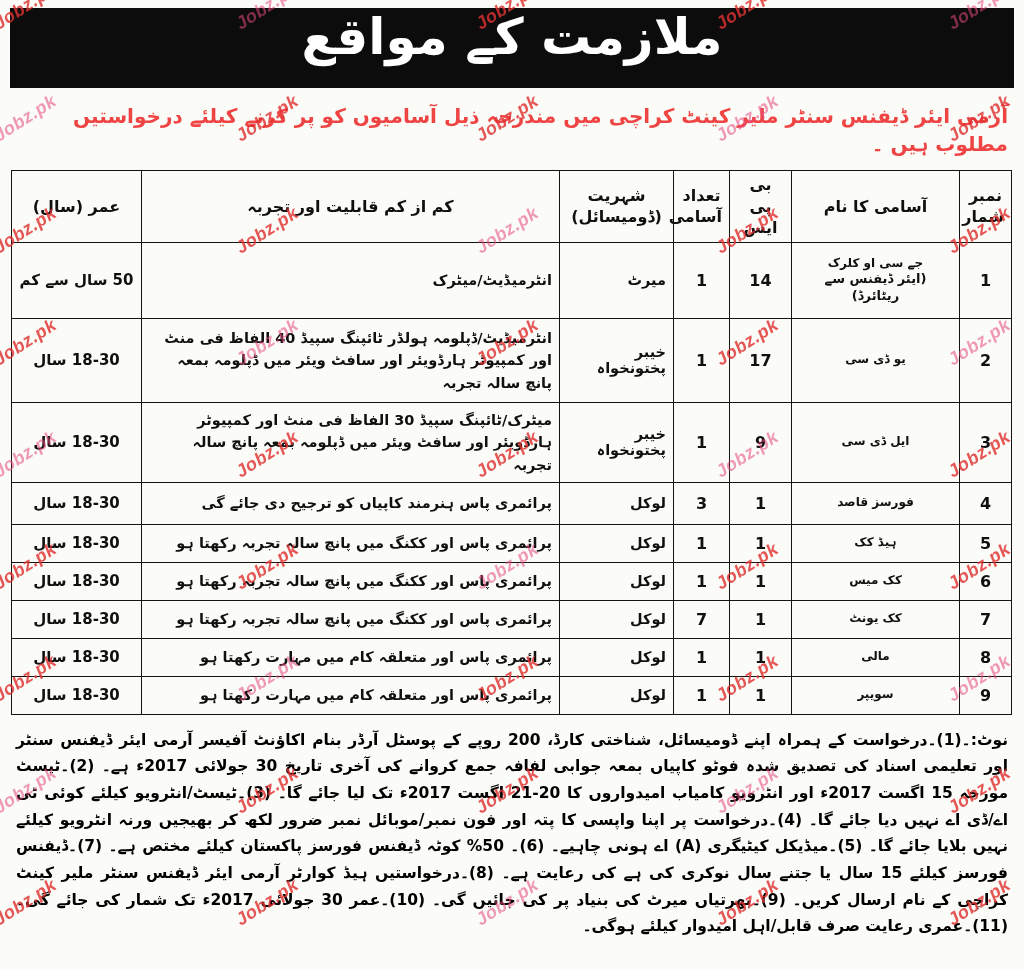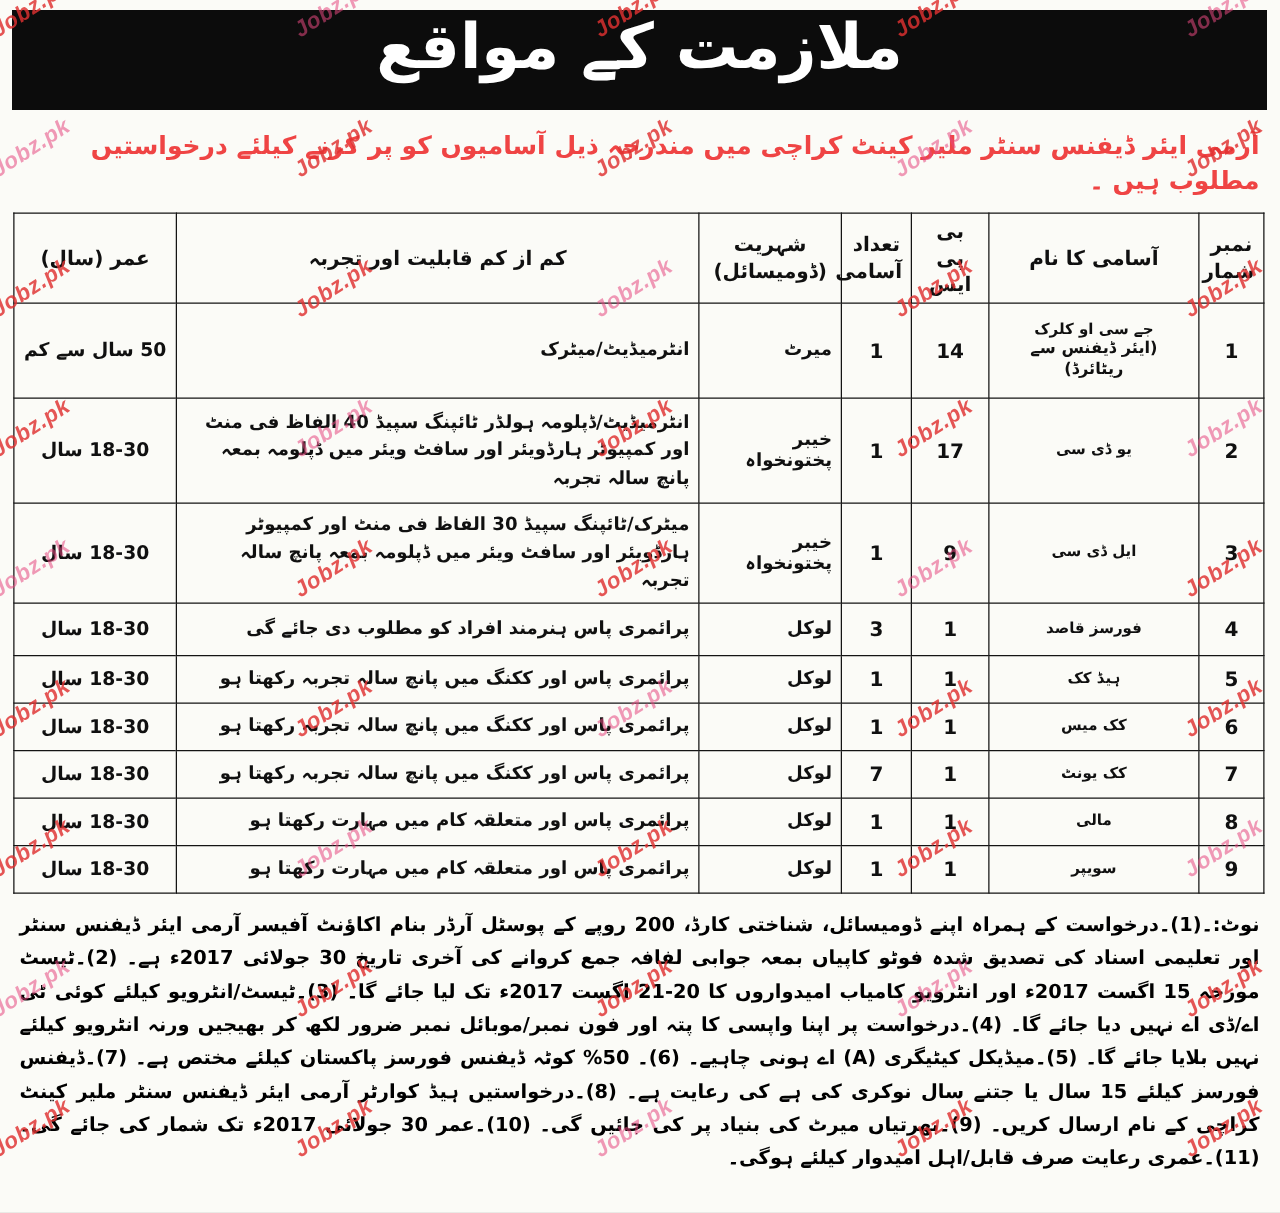--- a/index.html
+++ b/index.html
@@ -202,21 +202,21 @@
     </tr>
 
     <tr class="r42">
       <td class="num">4</td>
       <td class="name-cell">
         <div class="nm">فورسز قاصد</div>
       </td>
       <td class="num">1</td>
       <td class="num">3</td>
       <td class="dom">لوکل</td>
-      <td class="qual">پرائمری پاس ہنرمند افراد کو مطلوب دی جائے گی</td>
+      <td class="qual">پرائمری پاس ہنرمند کاپیاں کو ترجیح دی جائے گی</td>
       <td class="age">18-30 سال</td>
     </tr>
 
     <tr class="r38">
       <td class="num">5</td>
       <td class="name-cell">
         <div class="nm">ہیڈ کک</div>
       </td>
       <td class="num">1</td>
       <td class="num">1</td>

